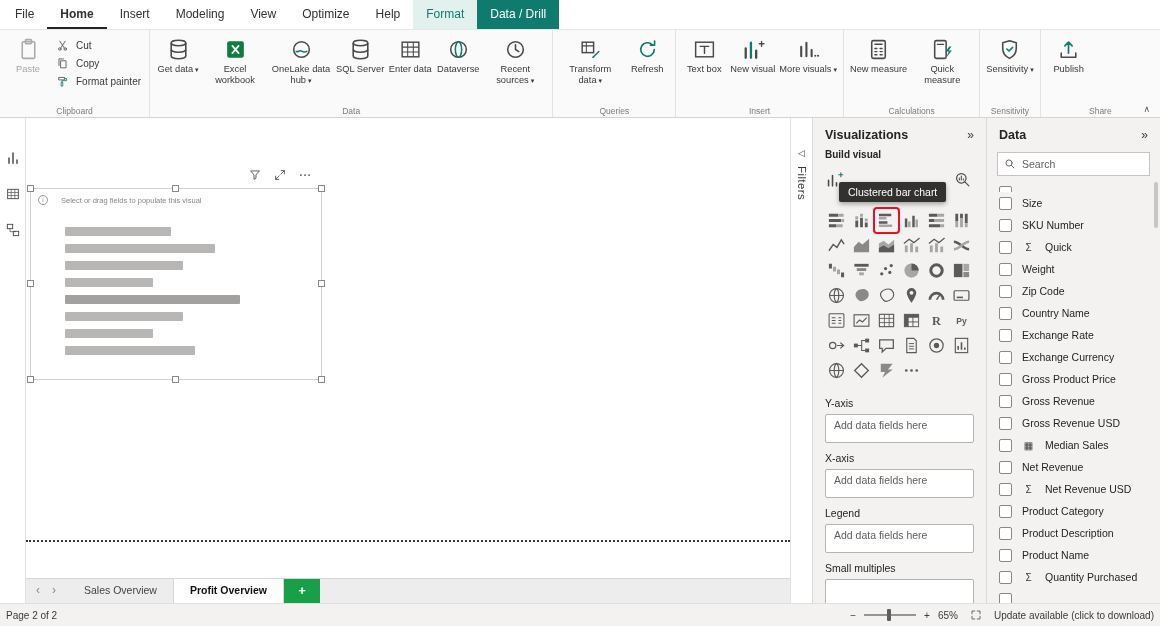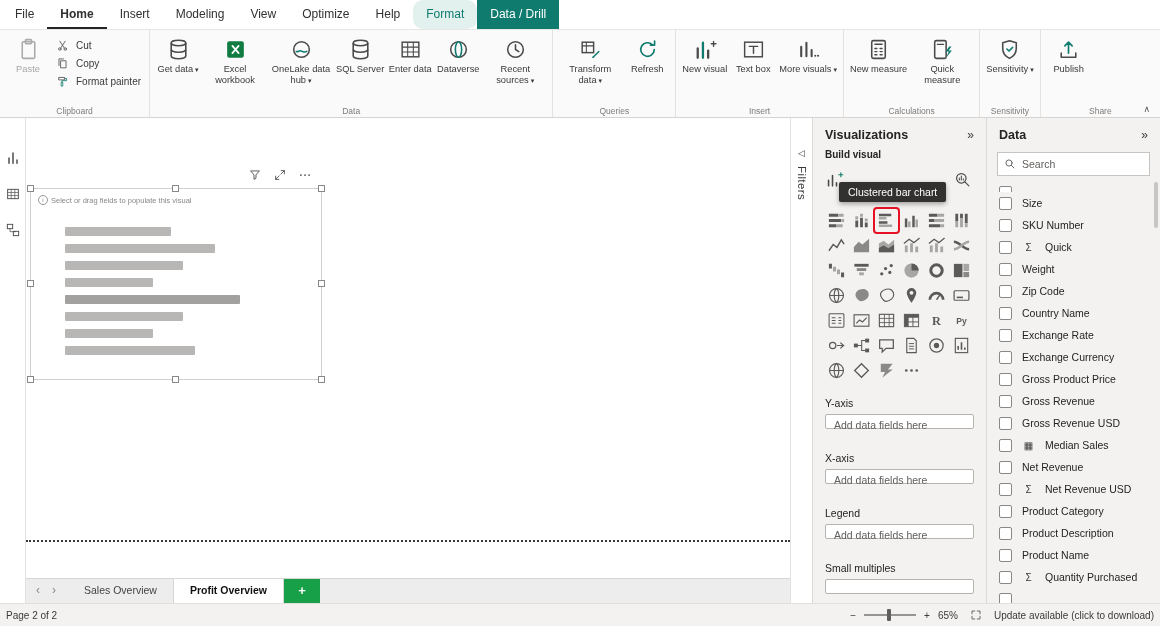--- a/index.html
+++ b/index.html
@@ -4,21 +4,21 @@
 <style>
 :root{--accent-teal:#0e7b6e;--new-page-green:#18a048;--highlight-red:#e81123;}
 *{margin:0;padding:0;}
 body{margin:0;background:#fff;}
 .app{position:relative;width:1160px;height:626px;font-family:"Liberation Sans",sans-serif;background:#fff;overflow:hidden;color:#252423;}
 
 
 .tabbar{position:absolute;left:0;top:0;width:100%;height:30px;background:#fff;border-bottom:1px solid #e8e6e4;display:flex;align-items:stretch;padding-left:2px;box-sizing:border-box;}
 .tab{padding:0 13px;font-size:12px;line-height:28px;color:#323130;white-space:nowrap;}
 .tab.active{font-weight:700;box-shadow:inset 0 -2px 0 #252423;}
-.tab.ctx-light{color:var(--accent-teal);background:#e2f0ee;border-radius:10px;}
+.tab.ctx-light{color:var(--accent-teal);background:#e2f0ee;}
 .tab.ctx{color:#fff;background:var(--accent-teal);}
 
 
 .ribbon{position:absolute;left:0;top:30px;width:100%;height:88px;background:#fafafa;border-bottom:1px solid #d6d4d2;display:flex;box-sizing:border-box;}
 .rgroup{position:relative;border-right:1px solid #e5e3e1;padding:4px 4px 13px;box-sizing:border-box;flex:none;}
 .gbody{display:flex;height:64px;}
 .glabel{position:absolute;left:0;right:0;bottom:1px;text-align:center;font-size:8.5px;color:#7d7b79;}
 .rbtn{display:flex;flex-direction:column;align-items:center;min-width:44px;max-width:62px;padding:1px 2px;font-size:9.3px;color:#3b3a39;text-align:center;}
 .rbtn .ric{width:25px;height:25px;margin:2px 0 2px;flex:none;}
 .lbl{line-height:1.18;}
@@ -32,21 +32,21 @@
 
 
 .rail{position:absolute;left:0;top:118px;width:26px;height:485px;background:#fff;border-right:1px solid #e4e2e0;box-sizing:border-box;}
 .railbtn{width:26px;height:24px;display:flex;align-items:center;justify-content:center;margin-top:12px;}
 .railbtn:first-child{margin-top:28px;}
 .railbtn svg{width:16px;height:16px;}
 
 
 .canvas{position:absolute;left:26px;top:118px;width:764px;height:460px;background:#fff;}
 .visual{position:absolute;left:4px;top:70px;width:290px;height:190px;border:1px solid #d2d0ce;background:#fff;}
-.vinfo{position:absolute;left:7px;top:6px;display:flex;align-items:center;gap:3px;font-size:7.5px;color:#8a8886;white-space:nowrap;}
+.vinfo{position:absolute;left:7px;top:6px;display:flex;align-items:center;gap:13px;font-size:7.5px;color:#8a8886;white-space:nowrap;}
 .iinfo{width:8px;height:8px;border:1px solid #9a9896;border-radius:50%;font-size:6px;line-height:8px;text-align:center;flex:none;}
 .skeleton{position:absolute;left:34px;top:38px;}
 .sbar{height:9px;background:#b9b7b5;margin-bottom:8px;border-radius:1px;}
 .b1{width:106px}.b2{width:150px}.b3{width:118px}.b4{width:88px}.b5{width:175px;background:#a3a19f}.b6{width:118px}.b7{width:88px}.b8{width:130px}
 .h{position:absolute;width:7px;height:7px;background:#fff;border:1px solid #8a8886;box-sizing:border-box;}
 .h.tl{left:-4px;top:-4px}.h.tm{left:50%;margin-left:-4px;top:-4px}.h.tr{right:-4px;top:-4px}
 .h.ml{left:-4px;top:50%;margin-top:-4px}.h.mr{right:-4px;top:50%;margin-top:-4px}
 .h.bl{left:-4px;bottom:-4px}.h.bm{left:50%;margin-left:-4px;bottom:-4px}.h.br{right:-4px;bottom:-4px}
 .vtools{position:absolute;left:222px;top:50px;display:flex;gap:11px;align-items:center;}
 .vtools svg{width:14px;height:14px;}
@@ -67,21 +67,21 @@
 .vtabs{display:flex;justify-content:space-between;align-items:center;padding:2px 14px 0 12px;height:30px;box-sizing:border-box;}
 .vtab{width:19px;height:19px;}
 .tooltip{position:absolute;left:26px;top:64px;background:#323130;color:#fff;font-size:10.5px;padding:4px 9px;border-radius:2px;box-shadow:0 2px 5px rgba(0,0,0,.35);z-index:5;white-space:nowrap;}
 .gallery{display:grid;grid-template-columns:repeat(6,23px);gap:2px;margin:16px 8px 0 12px;}
 .gcell{width:23px;height:23px;display:flex;align-items:center;justify-content:center;border-radius:2px;}
 .gcell.highlight{outline:2px solid var(--highlight-red);}
 .gicon{width:19px;height:19px;}
 .wells{margin-top:6px;}
 .well{height:55px;box-sizing:border-box;padding:9px 12px 0;}
 .wlabel{font-size:10.5px;color:#252423;margin-bottom:5px;}
-.wbox{height:15px;background:#fff;border:1px solid #b6b4b1;border-radius:2px;font-size:10.5px;color:#605e5c;line-height:21px;padding-left:8px;box-sizing:border-box;}
+.wbox{height:29px;background:#fff;border:1px solid #b6b4b1;border-radius:2px;font-size:10.5px;color:#605e5c;line-height:21px;padding-left:8px;box-sizing:border-box;}
 
 
 .searchbox{margin:6px 10px 0;height:24px;background:#fff;border:1px solid #c6c4c2;display:flex;align-items:center;gap:6px;padding:0 6px;box-sizing:border-box;}
 .sico{width:12px;height:12px;flex:none;}
 .sph{font-size:10.5px;color:#605e5c;}
 .fields{margin-top:6px;}
 .field-row{display:flex;align-items:center;height:22px;padding-left:12px;gap:10px;}
 .cb{width:13px;height:13px;border:1px solid #8a8886;border-radius:2px;background:#fff;flex:none;box-sizing:border-box;}
 .ficon{font-size:10px;color:#3b3a39;width:13px;text-align:center;flex:none;}
 .ficon:empty{display:none;}
@@ -568,29 +568,29 @@
             <span class="lbl">Refresh</span>
           </div>
       </div>
       <div class="glabel">Queries</div>
     </div>
 
     <div class="rgroup">
       <div class="gbody">
         <div class="rbtn">
             <svg class="ric">
+              <use href="#i-textbox"></use>
+            </svg>
+            <span class="lbl">Text box</span>
+          </div>
+        <div class="rbtn">
+            <svg class="ric">
               <use href="#i-newvisual"></use>
             </svg>
             <span class="lbl">New visual</span>
-          </div>
-        <div class="rbtn">
-            <svg class="ric">
-              <use href="#i-textbox"></use>
-            </svg>
-            <span class="lbl">Text box</span>
           </div>
         <div class="rbtn">
             <svg class="ric">
               <use href="#i-morevisuals"></use>
             </svg>
             <span class="lbl"><span>More visuals</span><span class="caret">▾</span></span>
           </div>
       </div>
       <div class="glabel">Insert</div>
     </div>

